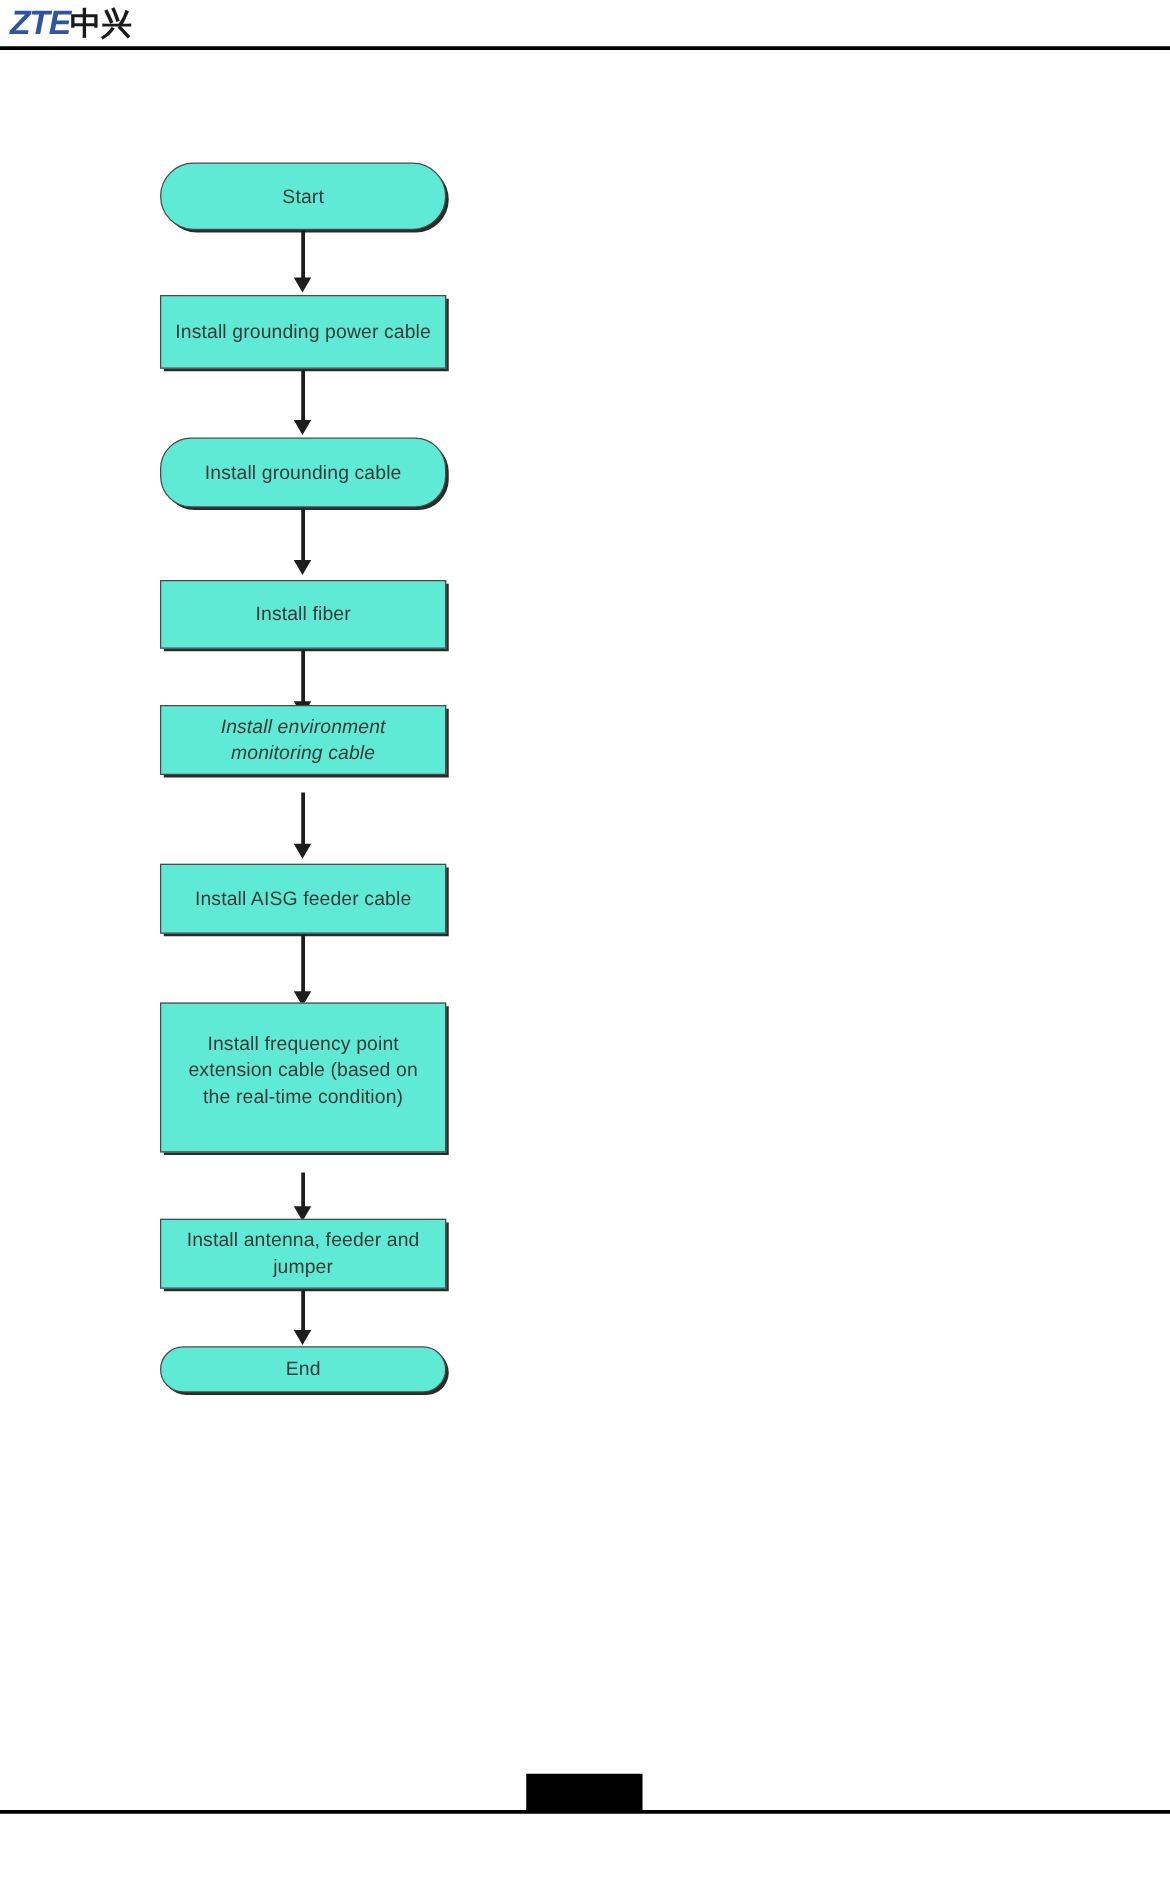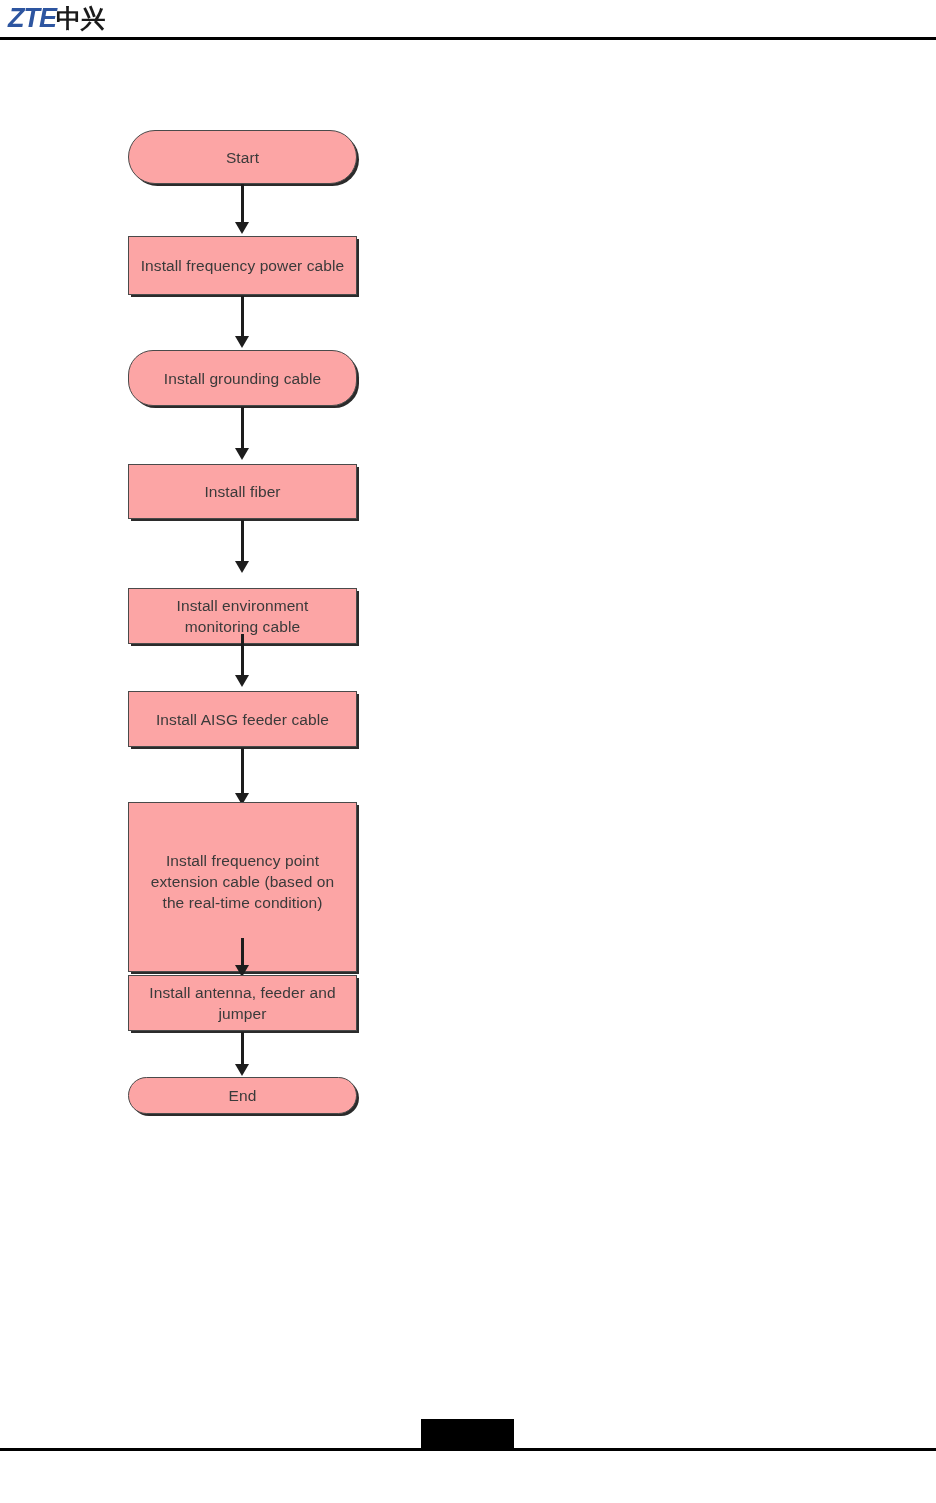--- a/index.html
+++ b/index.html
@@ -75,21 +75,21 @@
     left: 0;
     top: 0;
     width: 936px;
     height: 1503px;
   }
   .node {
     position: absolute;
     left: 128px;
     width: 229px;
     box-sizing: border-box;
-    background: #fca5a5;
+    background: #5eead4;
     border: 1.5px solid #4a4a4a;
     display: flex;
     align-items: center;
     justify-content: center;
     box-shadow: 2.5px 2.5px 0 -0.5px #2b2b2b;
   }
   .node-terminator {
     border-radius: 999px;
     box-shadow: 2.5px 2.5px 0 -0.5px #2b2b2b;
   }
@@ -136,55 +136,55 @@
   <div id="flowchart">
 
     <div class="node node-terminator" style="top:130px;height:54px;">
       <span class="node-label">Start</span>
     </div>
 
     <div class="connector" style="top:184px;height:40px;"></div>
     <div class="arrowhead" style="left:235px;top:222px;"></div>
 
     <div class="node" style="top:236px;height:59px;">
-      <span class="node-label">Install frequency power cable</span>
+      <span class="node-label">Install grounding power cable</span>
     </div>
 
     <div class="connector" style="top:296px;height:41px;"></div>
     <div class="arrowhead" style="left:235px;top:336px;"></div>
 
     <div class="node" style="top:350px;height:56px;border-radius:25px;">
       <span class="node-label">Install grounding cable</span>
     </div>
 
     <div class="connector" style="top:407px;height:42px;"></div>
     <div class="arrowhead" style="left:235px;top:448px;"></div>
 
     <div class="node" style="top:464px;height:55px;">
       <span class="node-label">Install fiber</span>
     </div>
 
     <div class="connector" style="top:520px;height:42px;"></div>
     <div class="arrowhead" style="left:235px;top:561px;"></div>
 
-    <div class="node" style="top:588px;height:56px;">
+    <div class="node" style="top:564px;height:56px;font-style:italic;">
       <span class="node-label">Install environment monitoring cable</span>
     </div>
 
     <div class="connector" style="top:634px;height:42px;"></div>
     <div class="arrowhead" style="left:235px;top:675px;"></div>
 
     <div class="node" style="top:691px;height:56px;">
       <span class="node-label">Install AISG feeder cable</span>
     </div>
 
     <div class="connector" style="top:748px;height:46px;"></div>
     <div class="arrowhead" style="left:235px;top:793px;"></div>
 
-    <div class="node node-tall" style="top:802px;height:170px;">
+    <div class="node node-tall" style="top:802px;height:120px;">
       <span class="node-label">Install frequency point extension cable (based on the real-time condition)</span>
     </div>
 
     <div class="connector" style="top:938px;height:29px;"></div>
     <div class="arrowhead" style="left:235px;top:965px;"></div>
 
     <div class="node" style="top:975px;height:56px;justify-content:flex-end;">
       <span class="node-label">Install antenna, feeder and jumper</span>
     </div>
 

